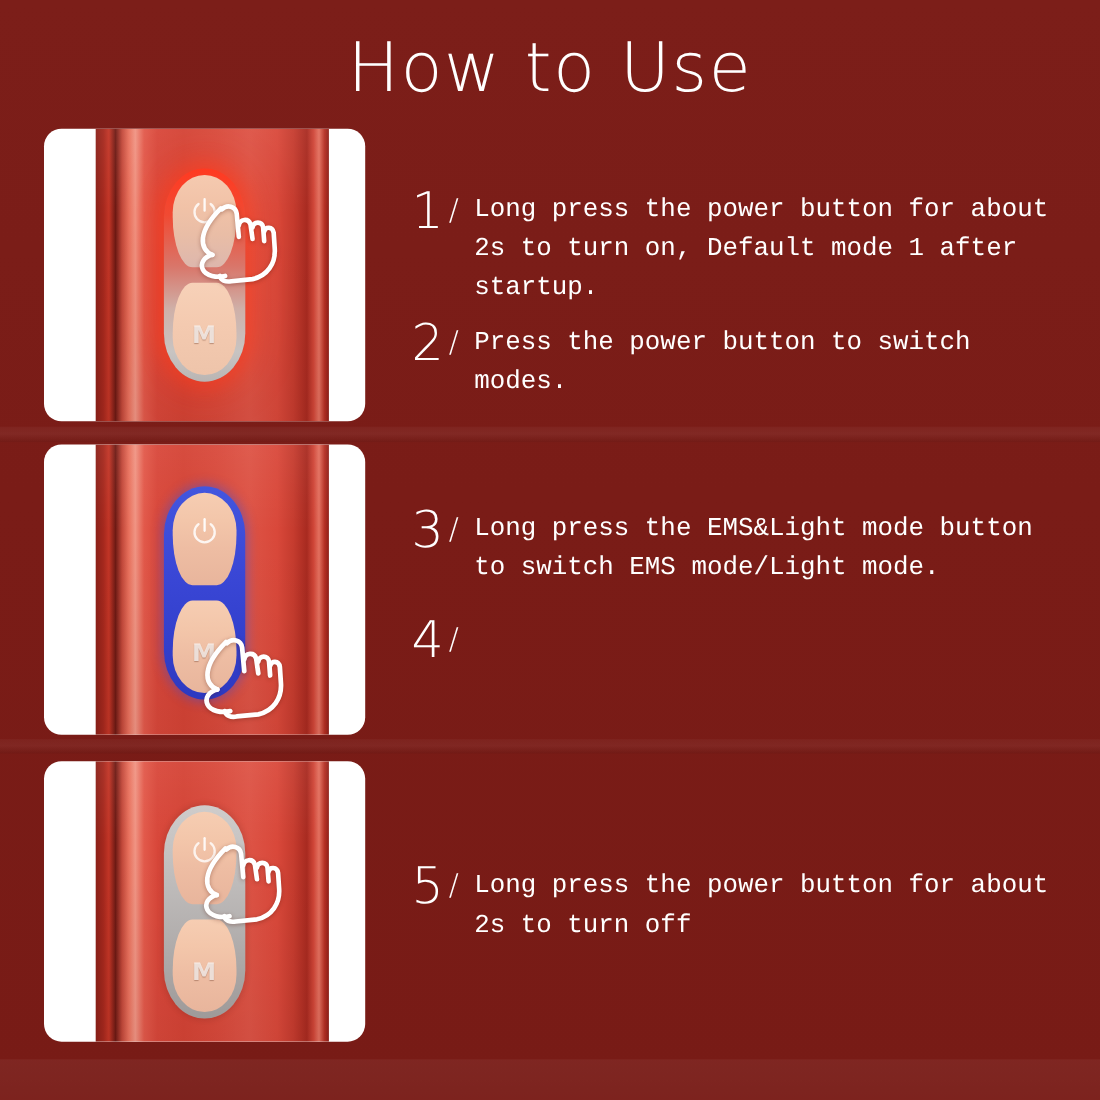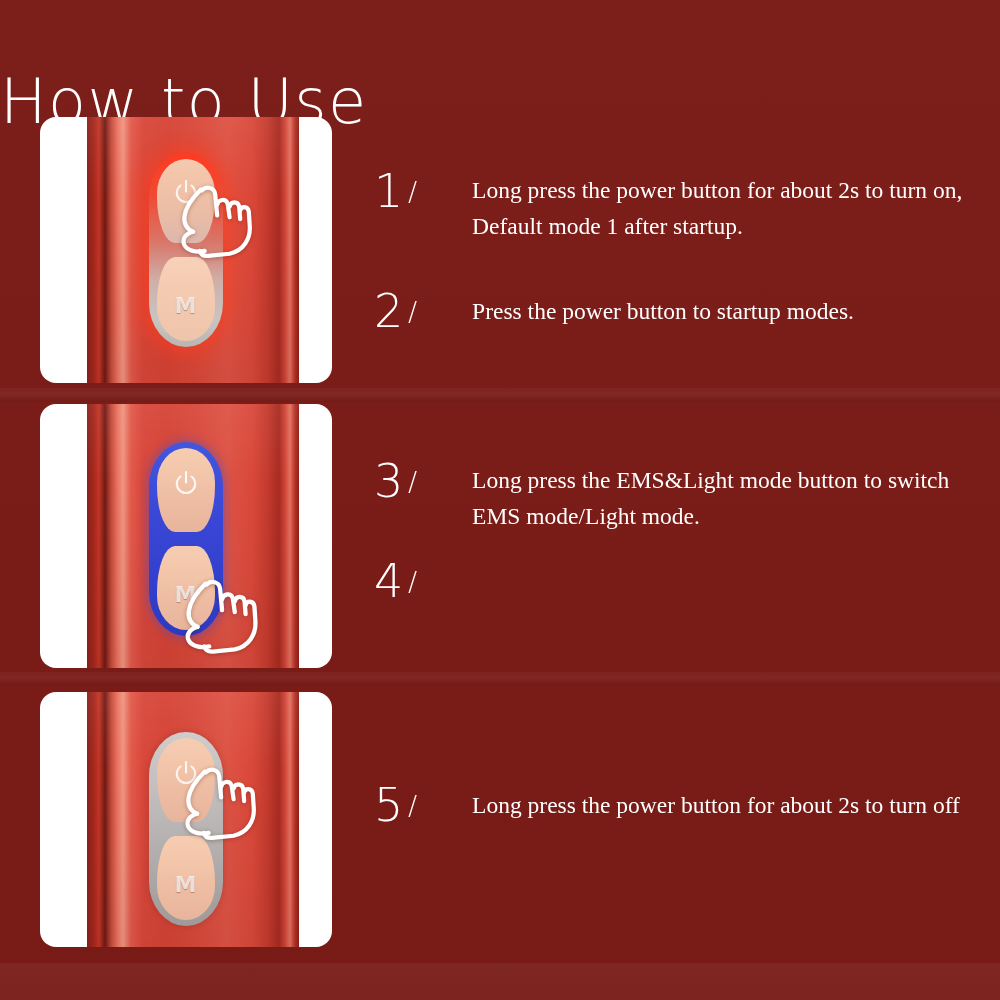--- a/index.html
+++ b/index.html
@@ -53,27 +53,27 @@
       rgba(255,255,255,0.05) 0%,
       rgba(255,255,255,0.035) 100%);
   }
 
   
   .title {
     position: absolute;
     top: 28px;
     left: 0;
     width: 1000px;
+    text-align: center;
     color: #ffffff;
     font-size: 62px;
     font-weight: 300;
     letter-spacing: 1.5px;
     line-height: 1.1;
     font-family: "DejaVu Sans", sans-serif;
-    margin-top: 40px;
   }
 
   
   .card {
     position: absolute;
     left: 40px;
     width: 292px;
     background: #ffffff;
     border-radius: 16px;
     overflow: hidden;
@@ -260,22 +260,21 @@
     margin-right: 14px;
     font-family: "DejaVu Sans", sans-serif;
   }
   .step-text {
     color: #ffffff;
     font-size: 23.5px;
     font-weight: 400;
     line-height: 1.52;
     margin-top: 5px;
     max-width: 555px;
-    font-family: Liberation Serif, serif;
-    margin-left: 41px;
+    font-family: Liberation Mono, monospace;
   }
   #step-2 .step-text, #step-5 .step-text { margin-top: 6px; }
 </style>
 </head>
 <body>
 
 <div class="page">
 
   <div class="band band-mid"></div>
   <div class="band band-mid2"></div>
@@ -371,21 +370,21 @@
 
     <div class="step" id="step-1">
       <div class="step-num">1</div>
       <div class="step-slash">/</div>
       <div class="step-text">Long press the power button for about 2s to turn on, Default mode 1 after startup.</div>
     </div>
 
     <div class="step" id="step-2">
       <div class="step-num">2</div>
       <div class="step-slash">/</div>
-      <div class="step-text">Press the power button to startup modes.</div>
+      <div class="step-text">Press the power button to switch modes.</div>
     </div>
 
     <div class="step" id="step-3">
       <div class="step-num">3</div>
       <div class="step-slash">/</div>
       <div class="step-text">Long press the EMS&amp;Light mode button to switch EMS mode/Light mode.</div>
     </div>
 
     <div class="step" id="step-4">
       <div class="step-num">4</div>

